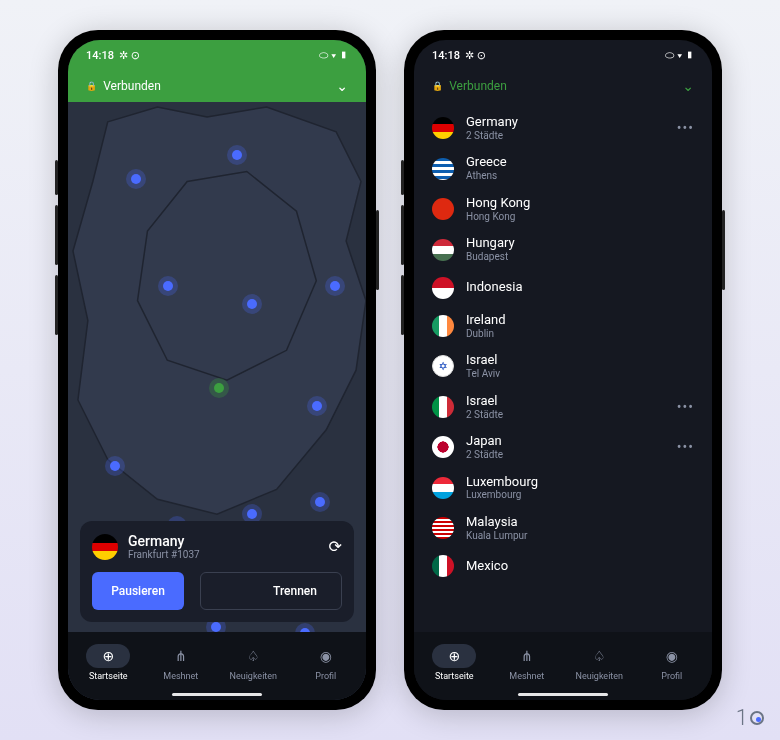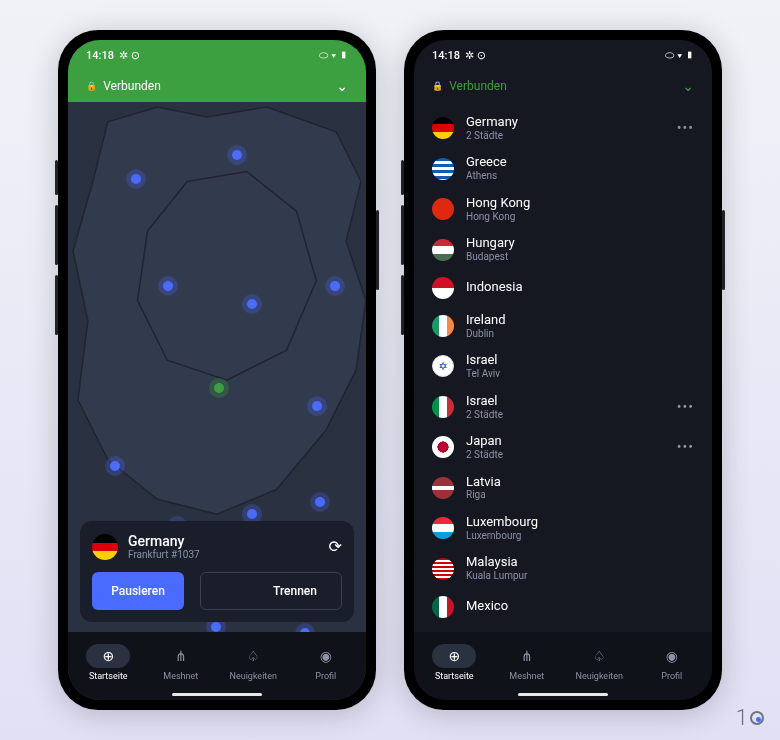--- a/index.html
+++ b/index.html
@@ -262,27 +262,20 @@
         </div>
         <div class="row">
           <div class="flag flag-jp"></div>
           <div class="row-text">
             <div class="row-name">Japan</div>
             <div class="row-sub">2 Städte</div>
           </div>
           <div class="row-more">•••</div>
         </div>
         <div class="row">
-          <div class="flag flag-lv"></div>
-          <div class="row-text">
-            <div class="row-name">Latvia</div>
-            <div class="row-sub">Riga</div>
-          </div>
-        </div>
-        <div class="row">
           <div class="flag flag-lu"></div>
           <div class="row-text">
             <div class="row-name">Luxembourg</div>
             <div class="row-sub">Luxembourg</div>
           </div>
         </div>
         <div class="row">
           <div class="flag flag-my"></div>
           <div class="row-text">
             <div class="row-name">Malaysia</div>

